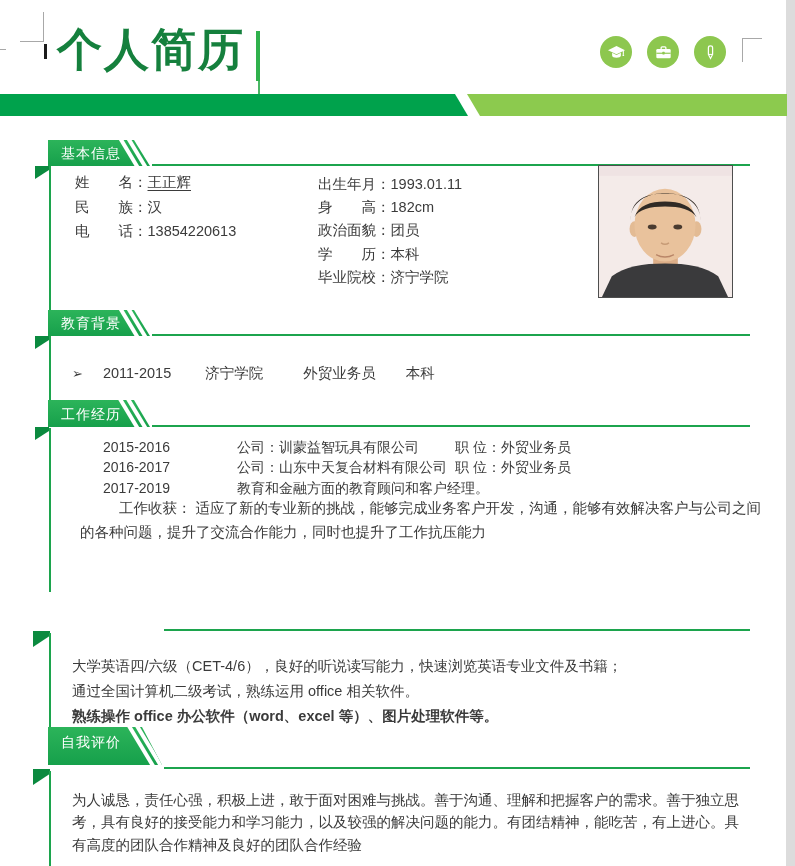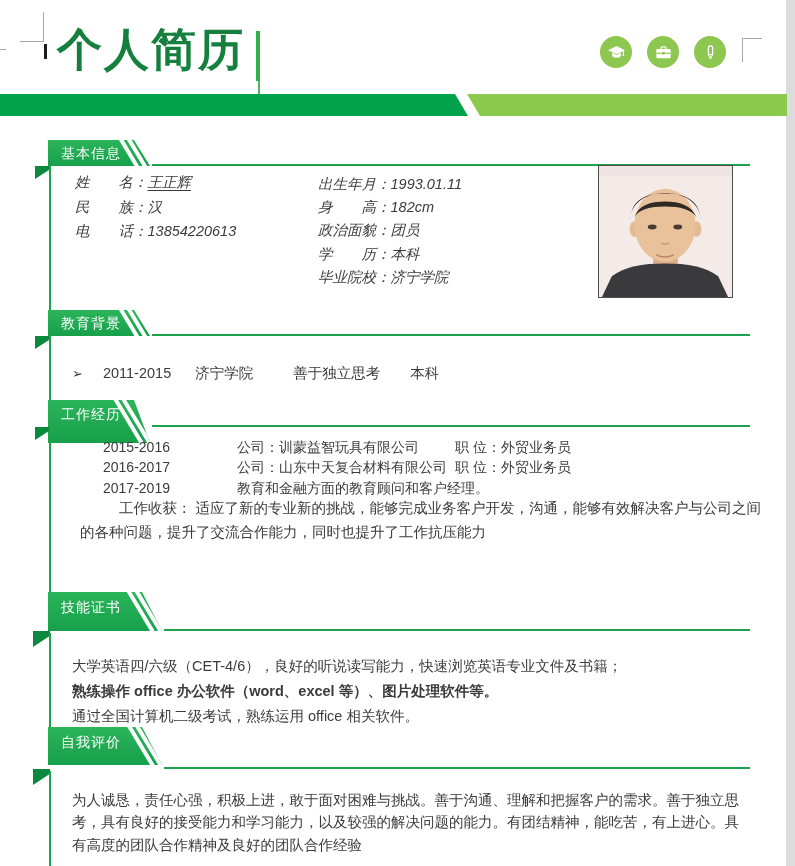--- a/index.html
+++ b/index.html
@@ -39,33 +39,33 @@
     clip-path:polygon(0 0,calc(100% - 20px) 0,100% 100%,0 100%);}
   .ribbon-lg .lbl{top:7px;}
   .stripe{position:absolute;top:-50%;height:200%;width:3.5px;background:#ffffff;transform:rotate(-31deg);}
   .s1{right:20px;} .s2{right:12px;}
   .fold{position:absolute;background:#0b8a3f;
     -webkit-clip-path:polygon(0 0,100% 0,100% 30%,0 100%);clip-path:polygon(0 0,100% 0,100% 30%,0 100%);}
   .rule{position:absolute;height:2px;background:#1ca44d;}
   .vline{position:absolute;left:49px;width:2px;background:#1ca44d;}
   
   .info-col{position:absolute;font-size:14.5px;}
-  .info-row{height:24.5px;line-height:24.5px;white-space:nowrap;font-style:italic;}
+  .info-row{height:24.5px;line-height:24.5px;white-space:nowrap;}
   .col-right .info-row{height:23.2px;line-height:23.2px;}
   .underline{text-decoration:underline;text-underline-offset:3px;}
   .bold{font-weight:700;}
   .photo{position:absolute;left:598px;top:165px;width:135px;height:133px;
     border:1px solid #4e4e4e;box-sizing:border-box;background:#f4ebe9;}
   .photo svg{width:100%;height:100%;display:block;}
   
   .edu-row{position:absolute;left:72px;top:363px;height:20px;line-height:20px;
     font-size:14.5px;white-space:nowrap;}
   .edu-row span{display:inline-block;}
   .edu-bullet{margin-right:16px;font-size:13px;}
-  .edu-period{margin-right:20px;}
+  .edu-period{margin-right:30px;}
   .edu-school{margin-right:36px;}
   .edu-major{margin-right:26px;}
   
   .work-rows{position:absolute;left:103px;top:437px;font-size:14px;}
   .work-row{display:flex;height:20.3px;line-height:20.3px;white-space:nowrap;align-items:flex-end;}
   .w-period{width:134px;flex:0 0 134px;}
   .w-company{width:218px;flex:0 0 218px;}
   .work-summary{position:absolute;left:80px;top:496px;width:684px;font-size:14.5px;
     line-height:24px;text-indent:39px;}
   
@@ -190,25 +190,25 @@
     <span class="stripe s2"></span>
   </div>
   <div class="fold" style="left:35px;top:336px;width:14px;height:13px;"></div>
   <div class="rule" style="left:152px;top:334px;width:598px;"></div>
   <div class="vline" style="top:336px;height:64px;"></div>
 
   <div class="edu-row">
     <span class="edu-bullet">➢</span>
     <span class="edu-period">2011-2015</span>
     <span class="edu-school">济宁学院</span>
-    <span class="edu-major">善于独立思考</span>
+    <span class="edu-major">外贸业务员</span>
     <span class="edu-degree">本科</span>
   </div>
 
-  <div class="ribbon-body ribbon-sm" style="top:400px;height:43px;">
+  <div class="ribbon-body ribbon-sm" style="top:400px;height:27px;">
     <span class="lbl" style="top:6px;">工作经历</span>
     <span class="stripe s1"></span>
     <span class="stripe s2"></span>
   </div>
   <div class="fold" style="left:35px;top:427px;width:14px;height:13px;"></div>
   <div class="rule" style="left:152px;top:425px;width:598px;"></div>
   <div class="vline" style="top:428px;height:164px;"></div>
 
   <div class="work-rows">
 
@@ -225,36 +225,31 @@
       </div>
 
       <div class="work-row">
         <span class="w-period">2017-2019</span>
         <span class="w-company">教育和金融方面的教育顾问和客户经理。</span>
         <span class="w-position"></span>
       </div>
     </div>
   <div class="work-summary">工作收获： 适应了新的专业新的挑战，能够完成业务客户开发，沟通，能够有效解决客户与公司之间的各种问题，提升了交流合作能力，同时也提升了工作抗压能力</div>
 
-  <div class="ribbon-body ribbon-lg" style="top:592px;">
-    <span class="lbl">技能证书</span>
-    <span class="stripe s1"></span>
-    <span class="stripe s2"></span>
-  </div>
   <div class="fold" style="left:33px;top:631px;width:17px;height:16px;"></div>
   <div class="rule" style="left:164px;top:629px;width:586px;"></div>
   <div class="vline" style="top:633px;height:94px;"></div>
 
   <div class="skills-lines">
 
       <div class="skill-line">大学英语四/六级（CET-4/6），良好的听说读写能力，快速浏览英语专业文件及书籍；</div>
 
+      <div class="skill-line">通过全国计算机二级考试，熟练运用 office 相关软件。</div>
+
       <div class="skill-line bold">熟练操作 office 办公软件（word、excel 等）、图片处理软件等。</div>
-
-      <div class="skill-line">通过全国计算机二级考试，熟练运用 office 相关软件。</div>
     </div>
 
   <div class="ribbon-body ribbon-lg" style="top:727px;height:38px;">
     <span class="lbl">自我评价</span>
     <span class="stripe s1"></span>
     <span class="stripe s2"></span>
   </div>
   <div class="fold" style="left:33px;top:769px;width:17px;height:16px;"></div>
   <div class="rule" style="left:164px;top:767px;width:586px;"></div>
   <div class="vline" style="top:771px;height:95px;"></div>

